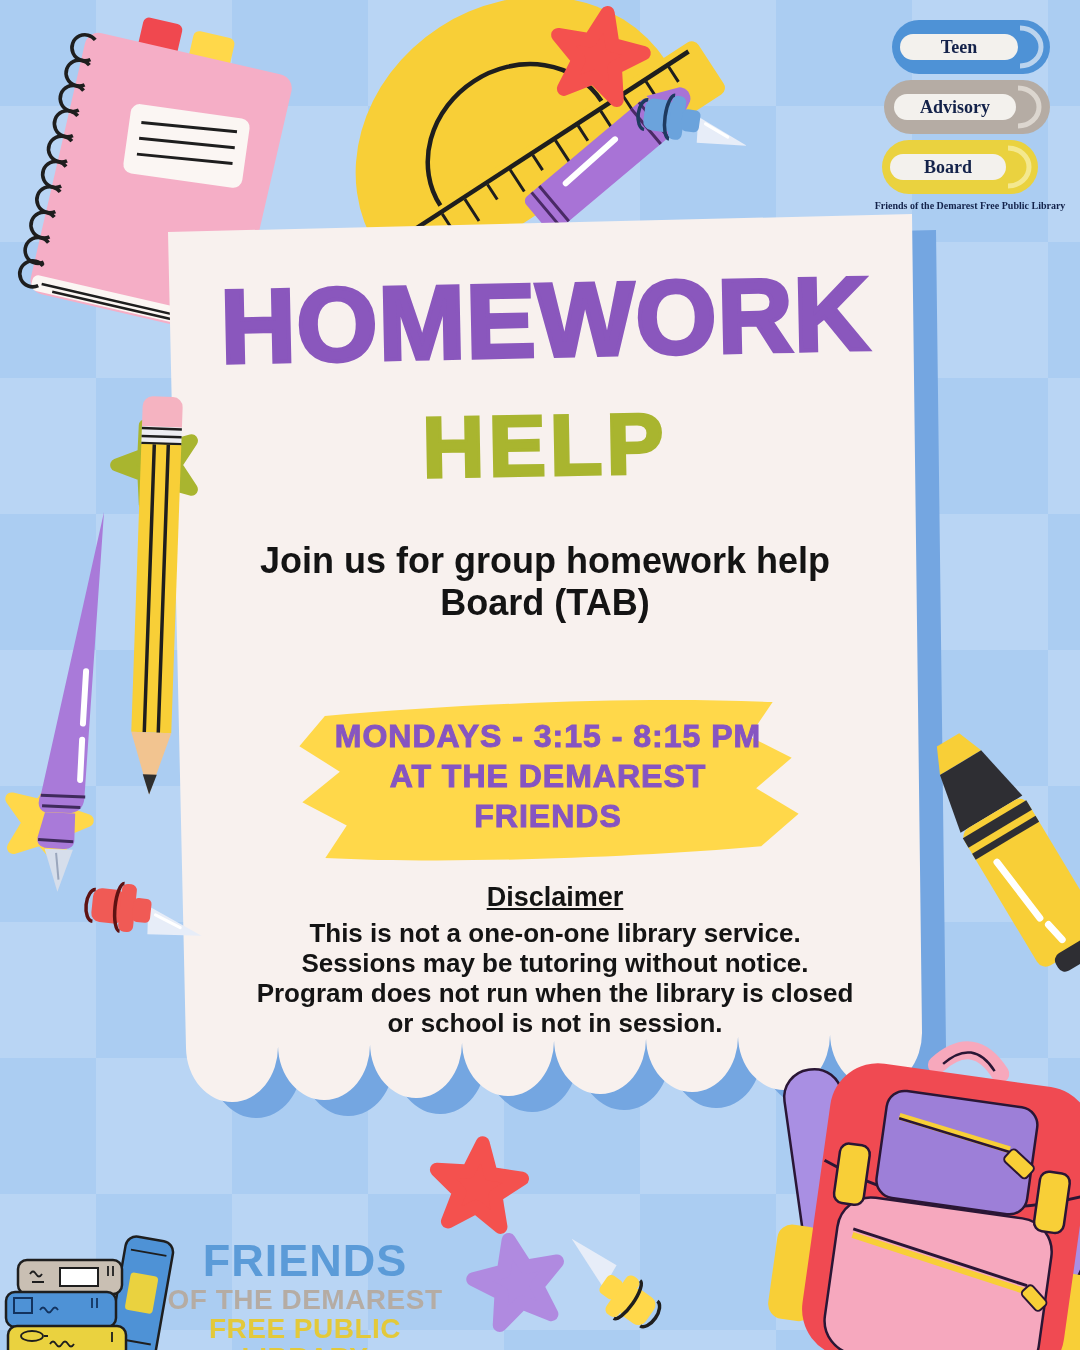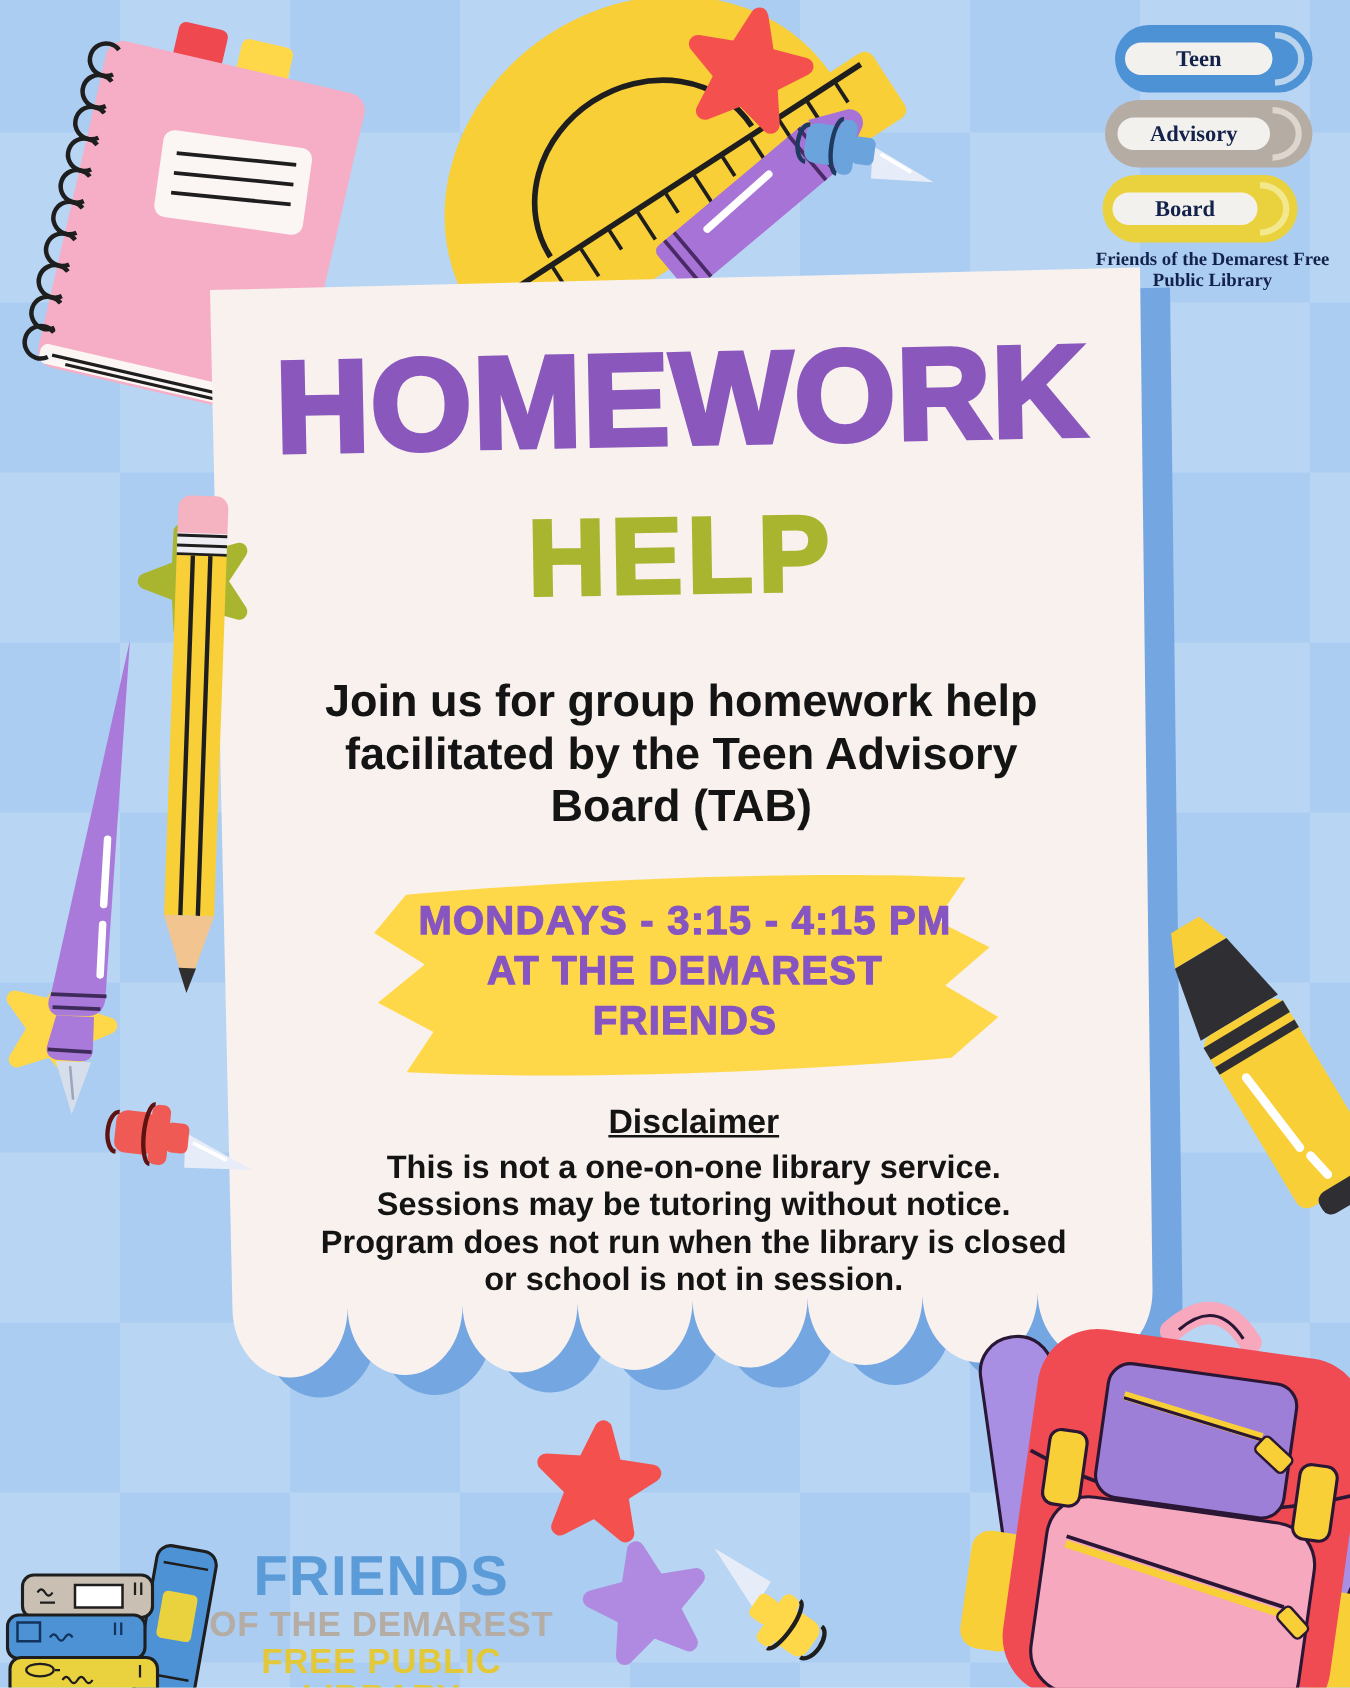--- a/index.html
+++ b/index.html
@@ -50,21 +50,21 @@
     line-height:30px;
   }
   #disclaimer .head{font-size:27px;text-decoration:underline;display:inline-block;margin-bottom:6px;}
 
   
   #tab-logo{position:absolute;left:868px;top:12px;width:204px;height:210px;z-index:5;}
   #tab-logo svg{position:static;}
   #tab-logo .caption{
     position:absolute;left:0;top:188px;width:204px;
     font-family:"Liberation Serif", serif;
-    font-weight:bold;font-size:15px;color:#13224A;text-align:center;
+    font-weight:bold;font-size:10px;color:#13224A;text-align:center;
   }
   .book-label{
     font-family:"Liberation Serif", serif;
     font-weight:bold;font-size:18px;fill:#13224A;
   }
 
   
   #friends-footer{
     position:absolute;left:160px;top:1238px;width:290px;z-index:5;
     text-align:center;line-height:1.04;
@@ -253,26 +253,25 @@
       <path d="M50,112 q3,-5 6,0 q3,5 6,0 q3,-5 6,0 q3,5 6,0 M48,104 h-4" stroke="#1E1E1E" stroke-width="1.8" fill="none"></path>
       <path d="M112,100 v10" stroke="#1E1E1E" stroke-width="1.8"></path>
     </g>
   </svg>
 
   <div class="txt" id="title1">HOMEWORK</div>
   <div class="txt" id="title2">HELP</div>
 
   <div class="txt" id="intro">
     <div>Join us for group homework help</div>
-    <div>facilitated by the Teen Advisory</div>
     <div>Board (TAB)</div>
   </div>
 
   <div class="txt" id="schedule">
-    <div>MONDAYS - 3:15 - 4:15 PM</div>
+    <div>MONDAYS - 3:15 - 8:15 PM</div>
     <div>AT THE DEMAREST</div>
     <div>FRIENDS</div>
   </div>
 
   <div class="txt" id="disclaimer">
     <span class="head">Disclaimer</span>
     <div>This is not a one-on-one library service.</div>
     <div>Sessions may be tutoring without notice.</div>
     <div>Program does not run when the library is closed</div>
     <div>or school is not in session.</div>

